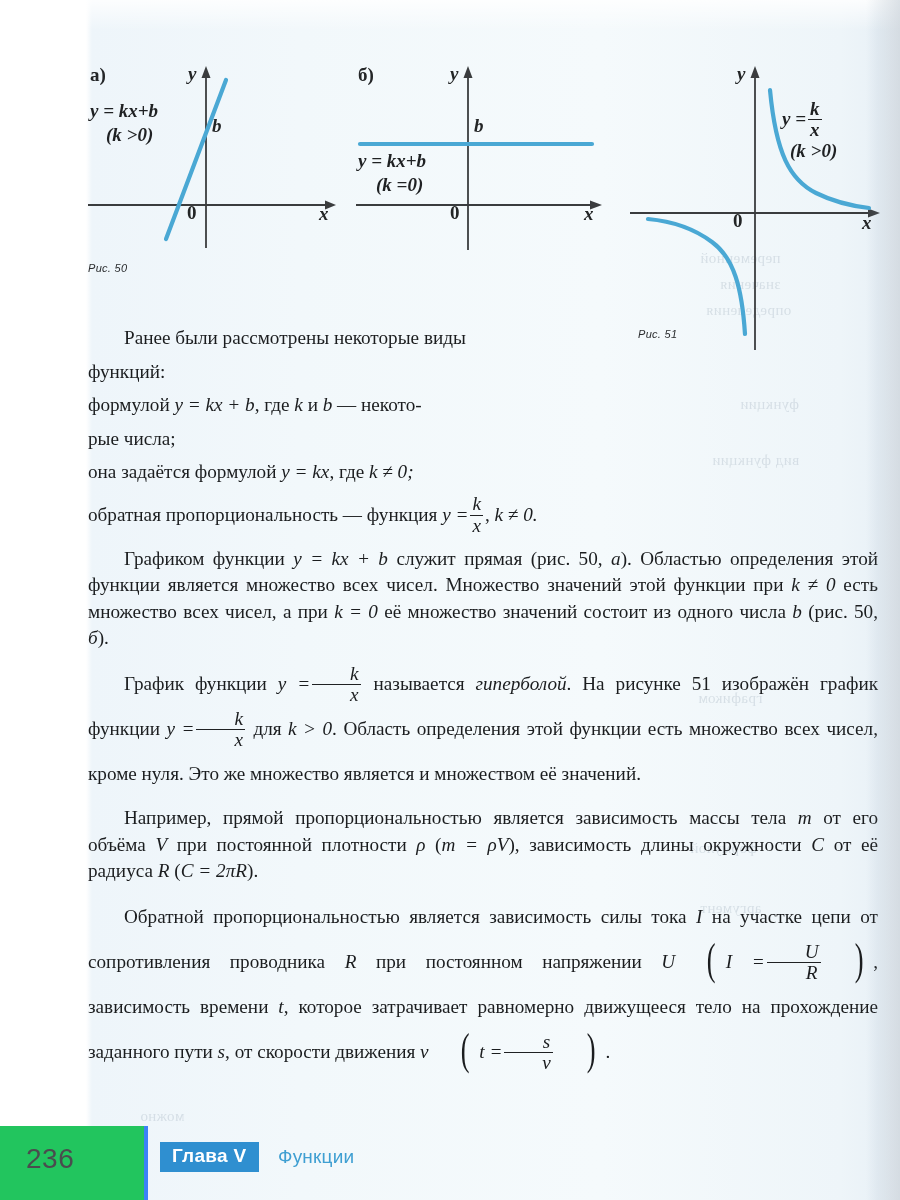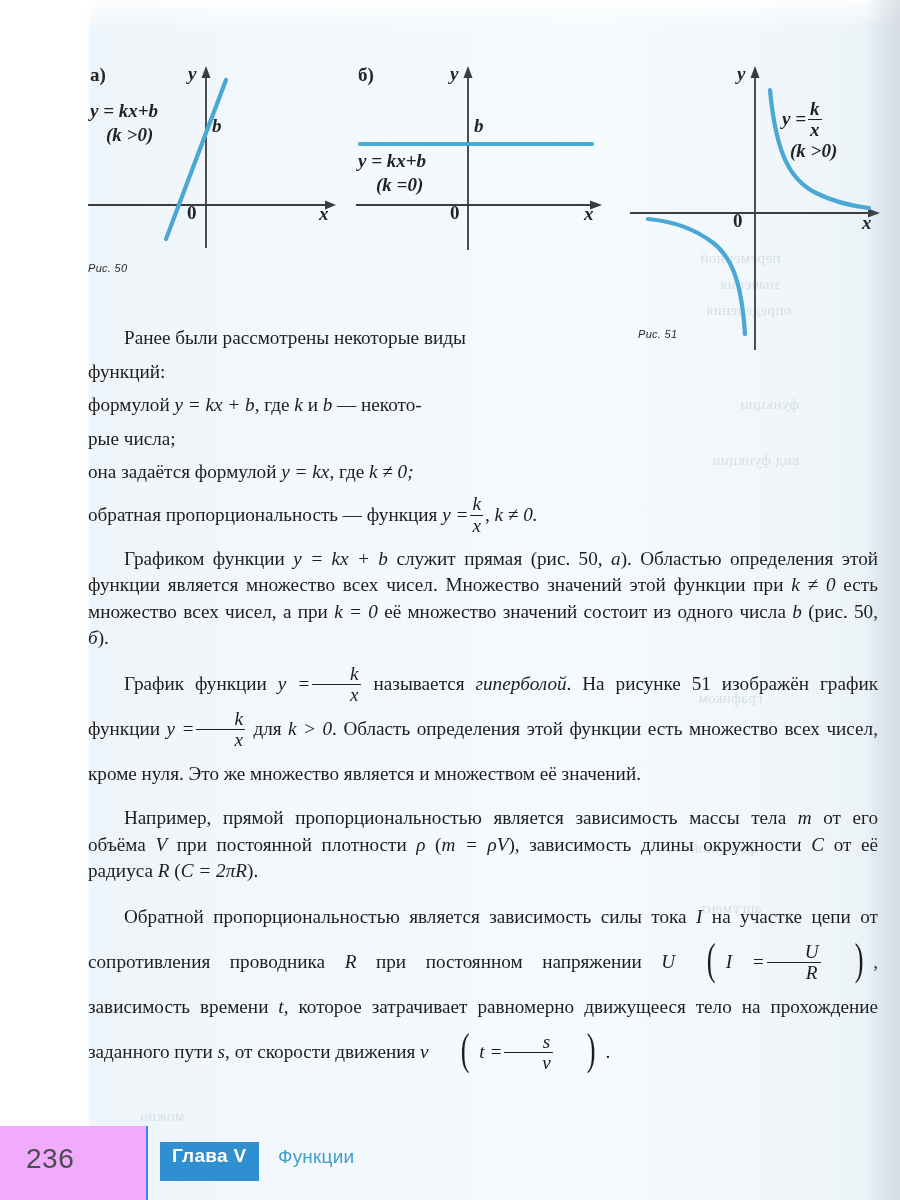--- a/index.html
+++ b/index.html
@@ -153,41 +153,41 @@
     position: absolute;
     left: 0;
     top: 1126px;
     width: 900px;
     height: 74px;
   }
   #page-number-box {
     position: absolute;
     left: 0; top: 0;
     width: 148px; height: 74px;
-    background: #f0abfc;
-    border-right: 2px solid #3b82f6;
+    background: #22c55e;
+    border-right: 4px solid #3b82f6;
     box-sizing: border-box;
   }
   #page-number {
     position: absolute;
     left: 26px; top: 17px;
     font-family: "Liberation Sans", sans-serif;
     font-size: 28px;
     color: #4a4c4e;
     letter-spacing: 0.5px;
   }
   #chapter-badge {
     position: absolute;
     left: 160px; top: 16px;
     background: #2f8fd0;
     color: #ffffff;
     font-family: "Liberation Sans", sans-serif;
     font-weight: 700;
     font-size: 19px;
-    padding: 3px 12px 14px 12px;
+    padding: 3px 12px 5px 12px;
     letter-spacing: 0.3px;
   }
   #chapter-topic {
     position: absolute;
     left: 278px; top: 20px;
     font-family: "Liberation Sans", sans-serif;
     font-size: 19px;
     color: #3f9fd2;
     letter-spacing: 0.2px;
   }

